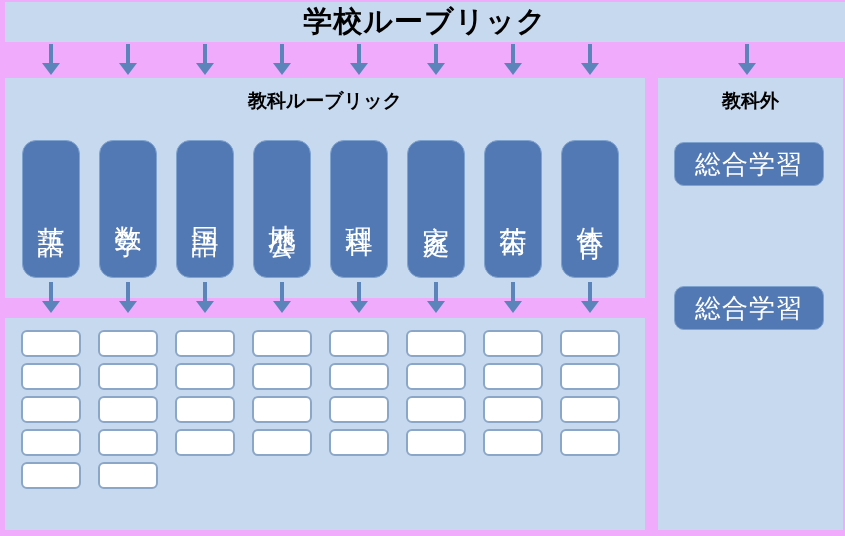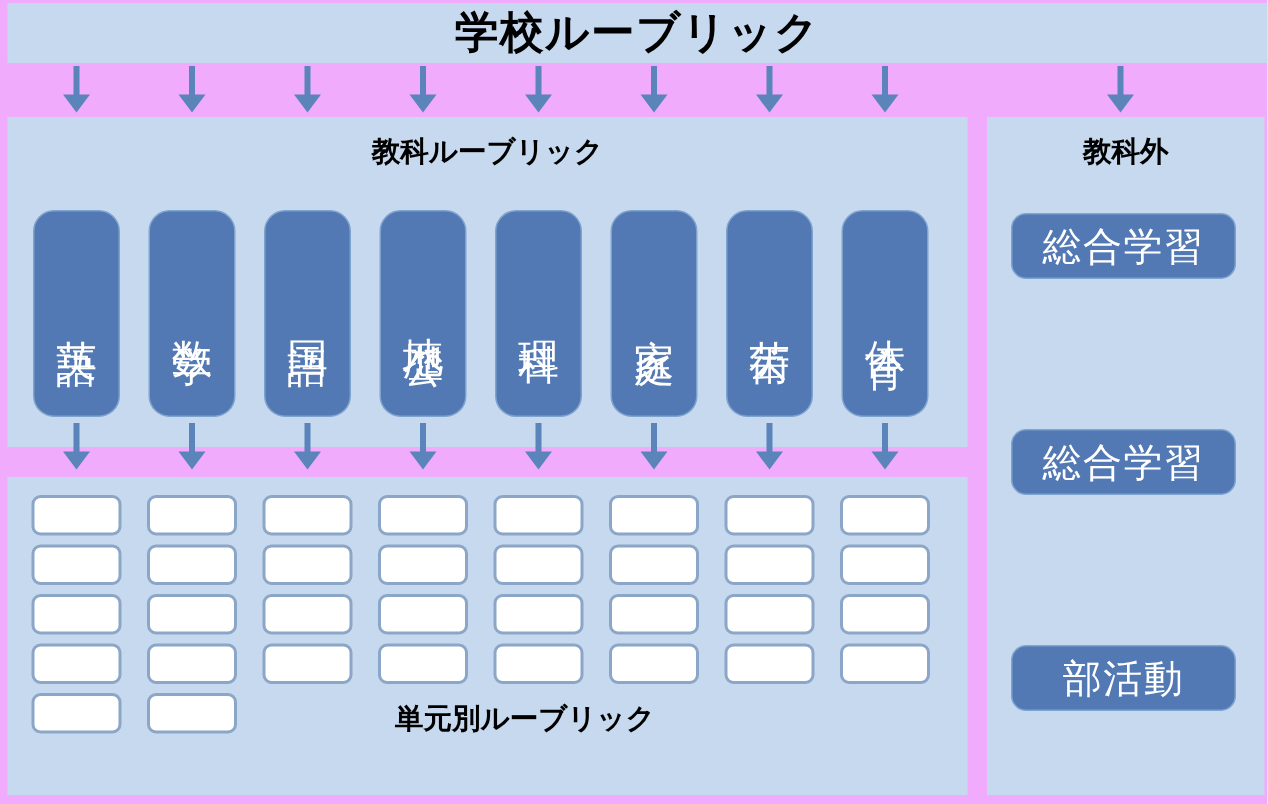--- a/index.html
+++ b/index.html
@@ -123,22 +123,20 @@
       <div class="unit-box" style="left: 406px; top: 429px;"></div>
       <div class="unit-box" style="left: 483px; top: 330px;"></div>
       <div class="unit-box" style="left: 483px; top: 363px;"></div>
       <div class="unit-box" style="left: 483px; top: 396px;"></div>
       <div class="unit-box" style="left: 483px; top: 429px;"></div>
       <div class="unit-box" style="left: 560px; top: 330px;"></div>
       <div class="unit-box" style="left: 560px; top: 363px;"></div>
       <div class="unit-box" style="left: 560px; top: 396px;"></div>
       <div class="unit-box" style="left: 560px; top: 429px;"></div>
     </div>
-  <div class="section-title unit-title">単元別ルーブリック</div>
 
   <div class="panel right-panel"></div>
   <div class="section-title right-title">教科外</div>
 
   <div class="extra-box" style="top:142px">総合学習</div>
   <div class="extra-box" style="top:286px">総合学習</div>
-  <div class="extra-box" style="top:430px">部活動</div>
 
 </div>
 
 </body></html>

